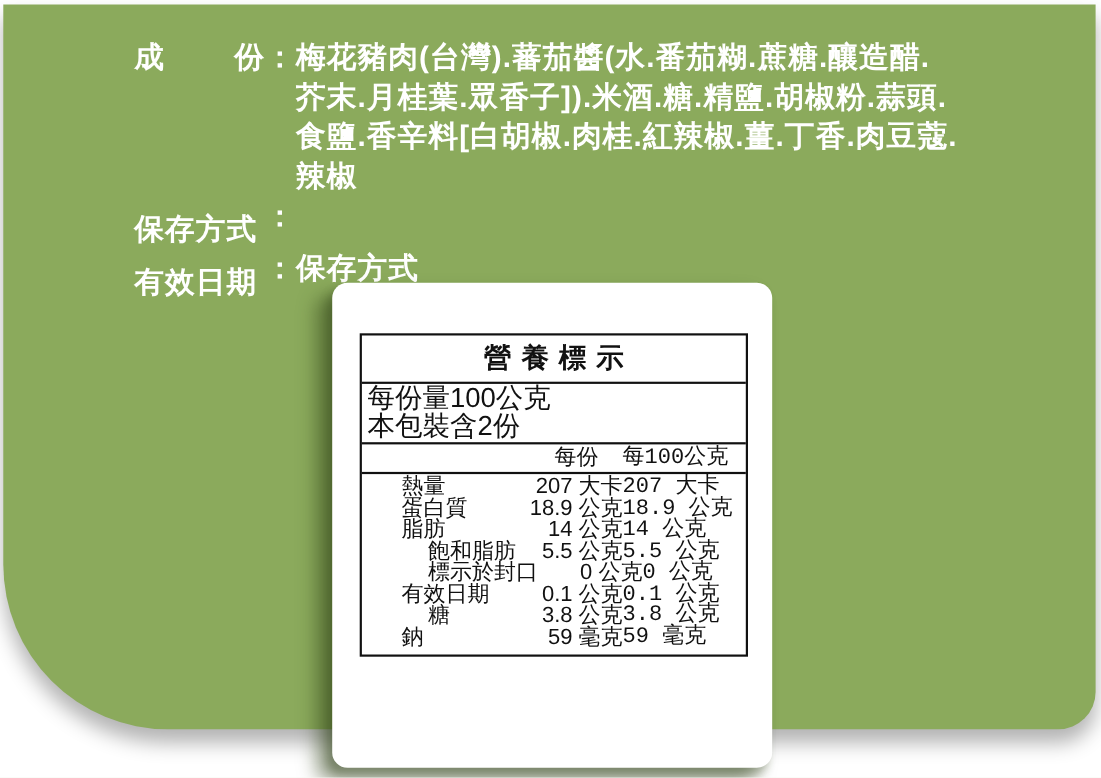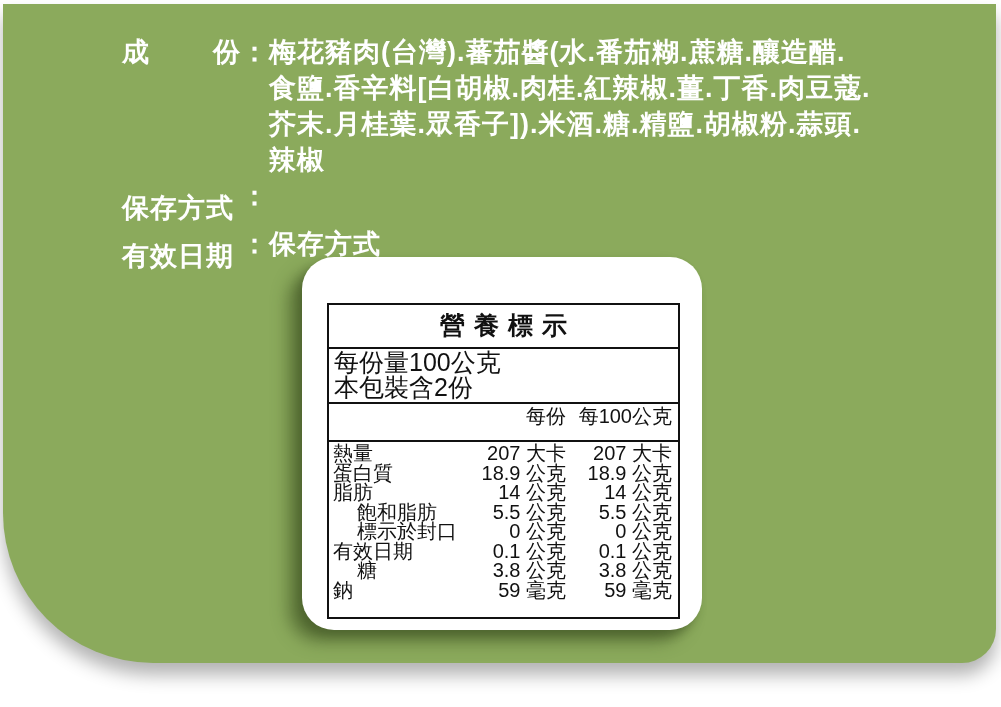--- a/index.html
+++ b/index.html
@@ -29,68 +29,69 @@
   .info-label {
     flex:0 0 119px; display:flex; justify-content:space-between;
     white-space:nowrap;
   }
   .info-label.plain { display:block;margin-top:12px; }
   .info-colon { flex:0 0 28px; }
   .info-content { flex:1; }
 
   
   .card {
-    position:absolute; left:299px; top:253px; width:400px; height:373px;
-    background:#ffffff; border-radius:32px;
+    position:absolute; left:299px; top:253px; width:400px; height:441px;
+    background:#ffffff; border-radius:14px;
     box-shadow:-14px 12px 16px rgba(47,66,23,0.50), -4px 6px 8px rgba(47,66,23,0.30);
   }
 
   
   .ntable {
     position:absolute; left:25px; top:46px; width:353px;
     border:2px solid #111; color:#111; background:#fff;
   }
   .nt-title {
     text-align:center; font-weight:bold; font-size:25px;
     letter-spacing:9px; padding:4px 0 5px; border-bottom:2px solid #111;
     text-indent:9px;
   }
   .nt-serving {
     font-size:25px; line-height:25px; padding:1px 5px 2px;
     border-bottom:2px solid #111;
   }
   .nt-cols {
-    display:flex; font-size:20px; line-height:23px; padding:1px 6px 12px 4px;
+    display:flex; font-size:20px; line-height:23px; padding:1px 6px 1px 4px;
     border-bottom:2px solid #111;
+    gap:22px;
   }
-  .nt-rows { padding:2px 6px 17px 4px; }
+  .nt-rows { padding:2px 6px 6px 4px;margin-left:32px; }
   .nt-row { display:flex; font-size:20px; line-height:19.5px; }
   .c-label { flex:1 1 auto; text-align:left; white-space:nowrap; }
   .c-label.indent { padding-left:24px; }
   .c1 { flex:0 0 95px; text-align:right; white-space:nowrap; }
-  .c2 { flex:0 0 106px; text-align:right; white-space:nowrap; }
+  .c2 { flex:0 0 106px; text-align:left; white-space:nowrap;font-family:Liberation Mono, monospace; }
 </style>
 </head>
 <body>
 
 <div class="page">
   <div class="panel">
 
     <div class="info">
 
       <div class="info-row">
         <span class="info-label">
           <span>成</span>
           <span>份</span>
         </span>
         <span class="info-colon">：</span>
         <div class="info-content">
           <div>梅花豬肉(台灣).蕃茄醬(水.番茄糊.蔗糖.釀造醋.</div>
+          <div>芥末.月桂葉.眾香子]).米酒.糖.精鹽.胡椒粉.蒜頭.</div>
           <div>食鹽.香辛料[白胡椒.肉桂.紅辣椒.薑.丁香.肉豆蔻.</div>
-          <div>芥末.月桂葉.眾香子]).米酒.糖.精鹽.胡椒粉.蒜頭.</div>
           <div>辣椒</div>
         </div>
       </div>
 
       <div class="info-row">
         <span class="info-label plain">保存方式</span>
         <span class="info-colon">：</span>
       </div>
 
       <div class="info-row">

